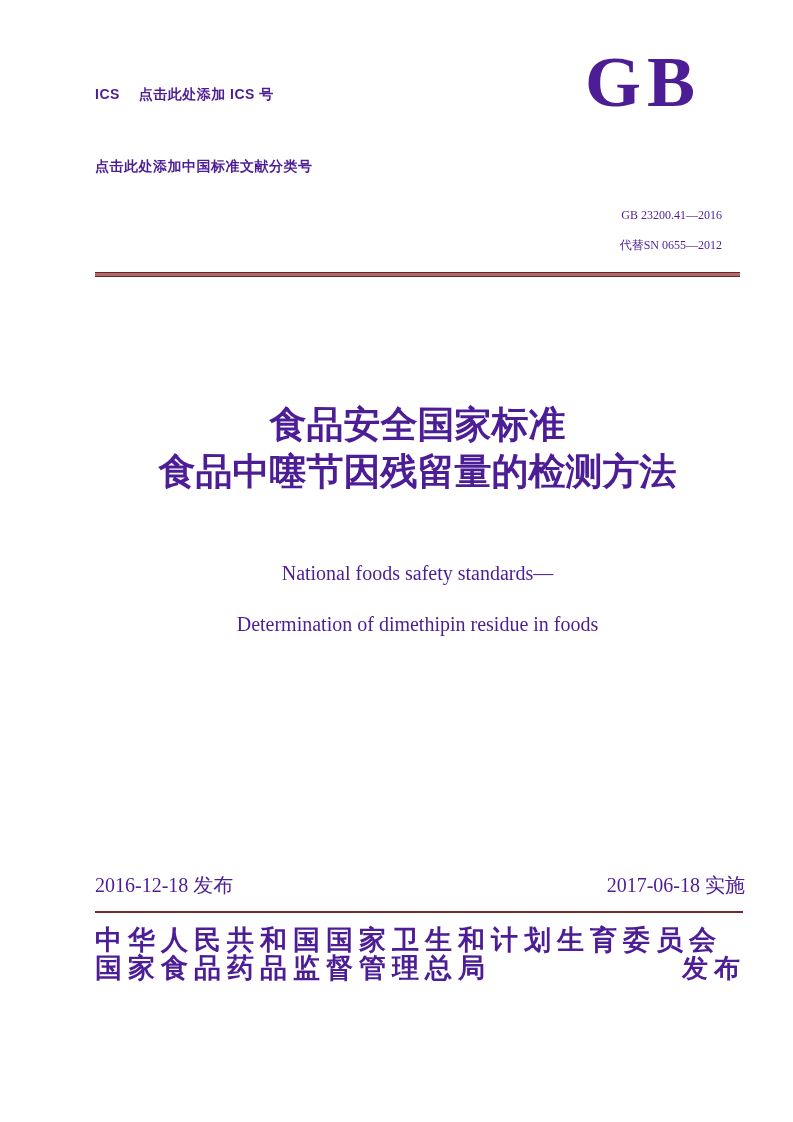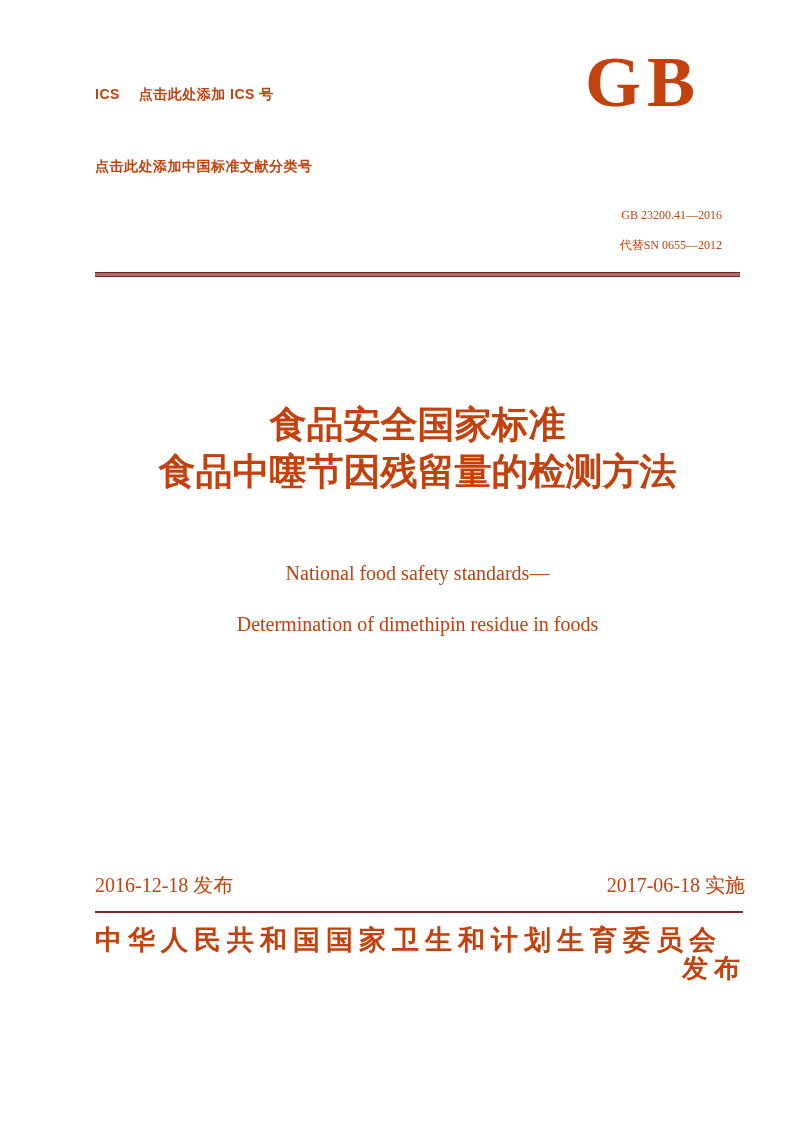--- a/index.html
+++ b/index.html
@@ -7,21 +7,21 @@
     padding: 0;
     background: #ffffff;
   }
   .page {
     position: relative;
     width: 793px;
     height: 1122px;
     background: #ffffff;
     overflow: hidden;
     font-family: "Liberation Sans", sans-serif;
-    color: #c2410c;
+    color: #4c1d95;
   }
 
   
   .ics-block {
     position: absolute;
     left: 95px;
     top: 34px;
     font-size: 14px;
     font-weight: bold;
     line-height: 24px;
@@ -164,29 +164,30 @@
     <div>代替SN 0655—2012</div>
   </div>
 
   <div class="rule-thick"></div>
 
   <div class="main-title">
     <div>食品安全国家标准</div>
     <div>食品中噻节因残留量的检测方法</div>
   </div>
 
-  <div class="subtitle-en line1">National food safety standards—</div>
+  <div class="subtitle-en line1">National foods safety standards—</div>
   <div class="subtitle-en line2">Determination of dimethipin residue in foods</div>
 
   <div class="dates-row">
     <span>2016-12-18 发布</span>
     <span>2017-06-18 实施</span>
   </div>
 
   <div class="rule-thin"></div>
 
   <div class="agencies">
     <div class="agency-line">中华人民共和国国家卫生和计划生育委员会</div>
+    <div class="agency-line">国家食品药品监督管理总局</div>
   </div>
 
   <div class="publish-label">发布</div>
 
 </div>
 
 </body></html>

